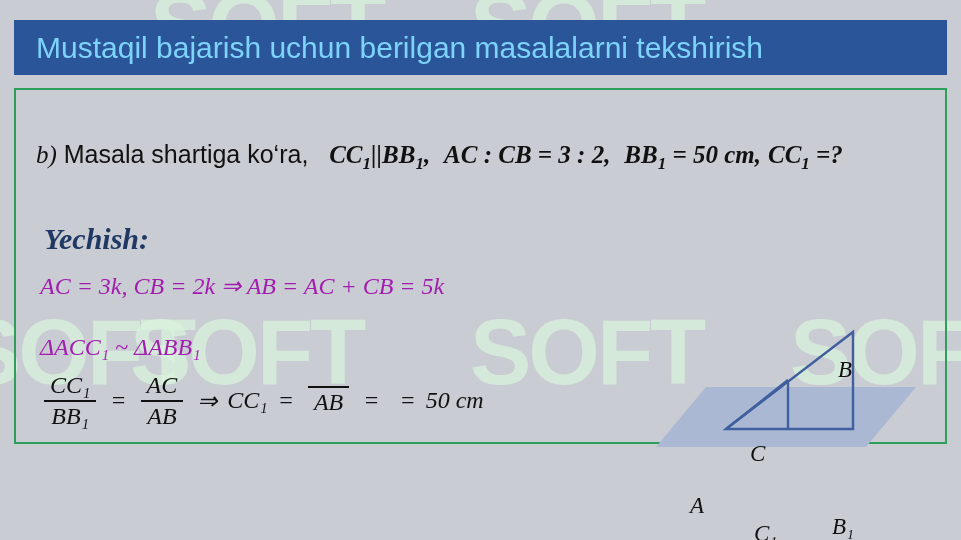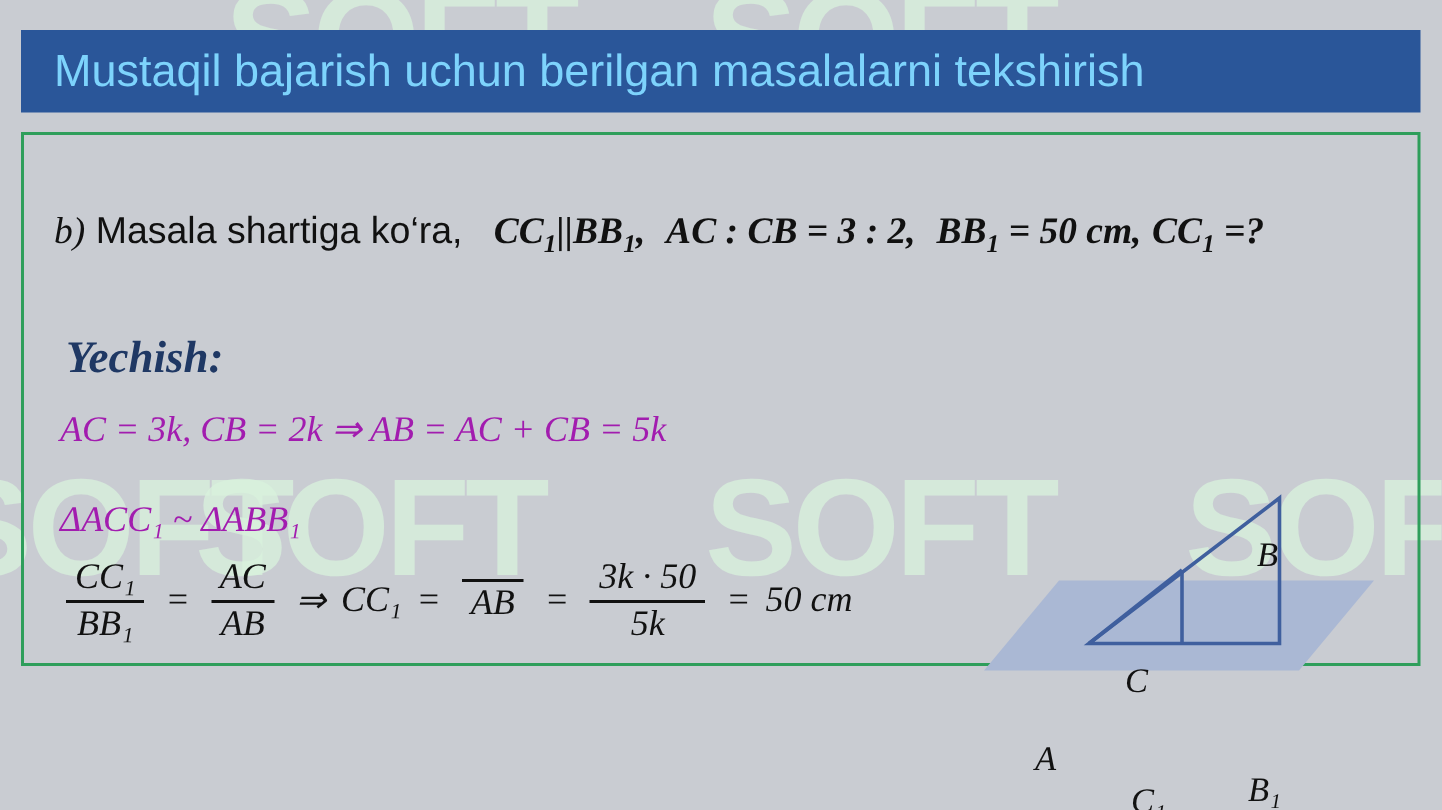--- a/index.html
+++ b/index.html
@@ -237,25 +237,20 @@
         <span class="den">AB</span>
       </span>
       <span class="op">⇒</span>
       <span>CC₁</span>
       <span class="op">=</span>
       <span class="frac">
         <span class="bar"></span>
         <span class="den">AB</span>
       </span>
       <span class="op">=</span>
-      <span class="frac">
-        <span class="num">3k · 50</span>
-        <span class="bar"></span>
-        <span class="den">5k</span>
-      </span>
       <span class="op">=</span>
       <span>50 cm</span>
     </div>
 
     <div class="figure">
       <svg width="320" height="210" viewBox="0 0 320 210">
 
         <polygon points="40,190 90,130 300,130 250,190" fill="#aab8d4" stroke="none"></polygon>
 
         <polygon points="110,172 237,172 237,75" fill="none" stroke="#3f5f9e" stroke-width="2.4"></polygon>

